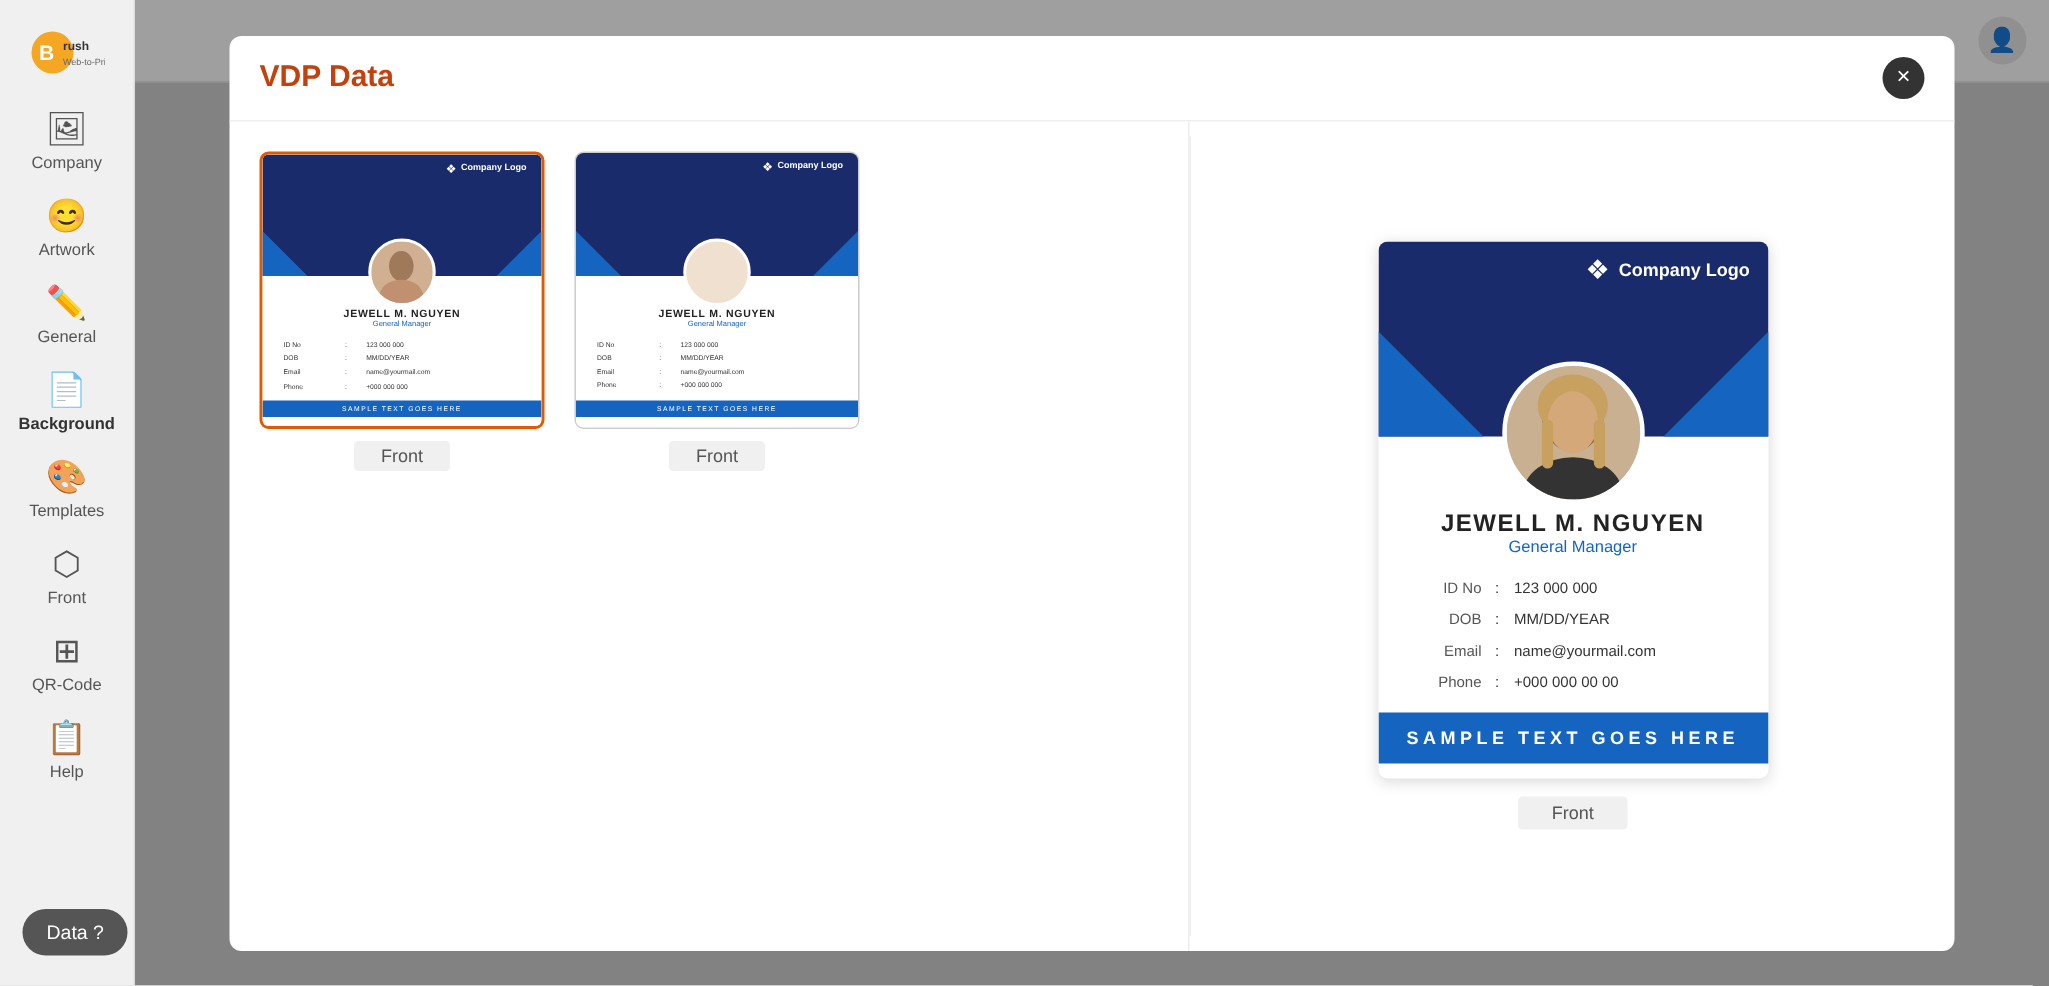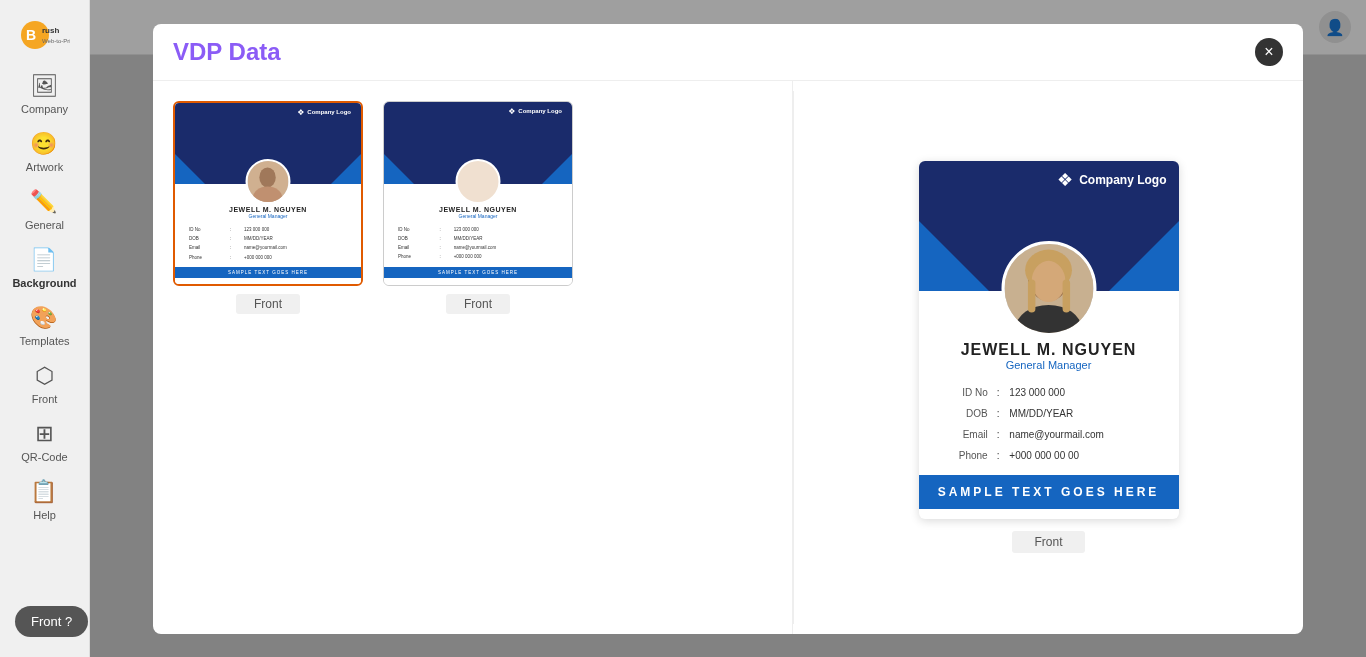--- a/index.html
+++ b/index.html
@@ -89,23 +89,23 @@
       overflow: hidden;
     }
     .modal-header {
       padding: 14px 20px;
       border-bottom: 1px solid #eee;
       display: flex;
       align-items: center;
       justify-content: space-between;
     }
     .modal-title {
-      font-size: 24px;
+      font-size: 20px;
       font-weight: bold;
-      color: #8b5cf6;
+      color: #c2410c;
     }
     .modal-close {
       width: 28px; height: 28px;
       border-radius: 50%;
       background: #333;
       color: white;
       border: none;
       cursor: pointer;
       font-size: 16px;
       display: flex; align-items: center; justify-content: center;
@@ -441,21 +441,21 @@
   <div class="sidebar-item">
     <span class="icon">⊞</span>
     <span>QR-Code</span>
   </div>
   <div class="sidebar-item">
     <span class="icon">📋</span>
     <span>Help</span>
   </div>
 
   <div style="flex:1;"></div>
-  <button class="help-btn">Front ?</button>
+  <button class="help-btn">Data ?</button>
 </div>
 
 <div class="topbar">
   <div class="topbar-spacer"></div>
   <div class="topbar-icon">👤</div>
 </div>
 
 <div class="modal-overlay">
   <div class="modal">
 

